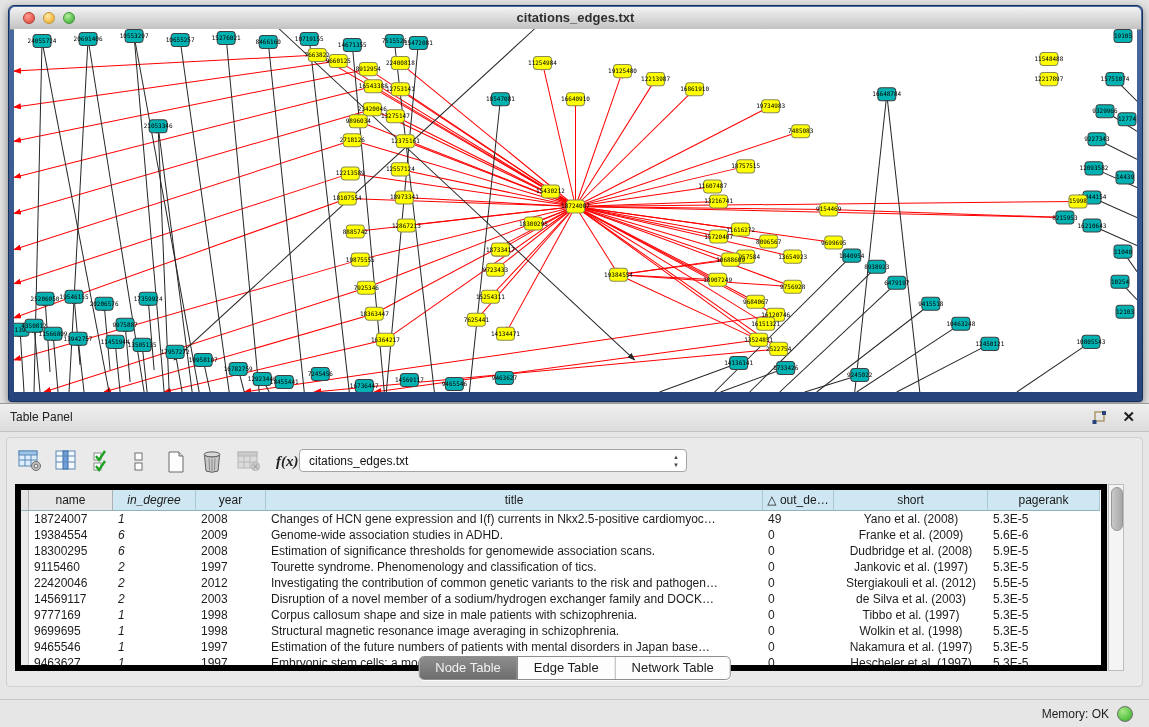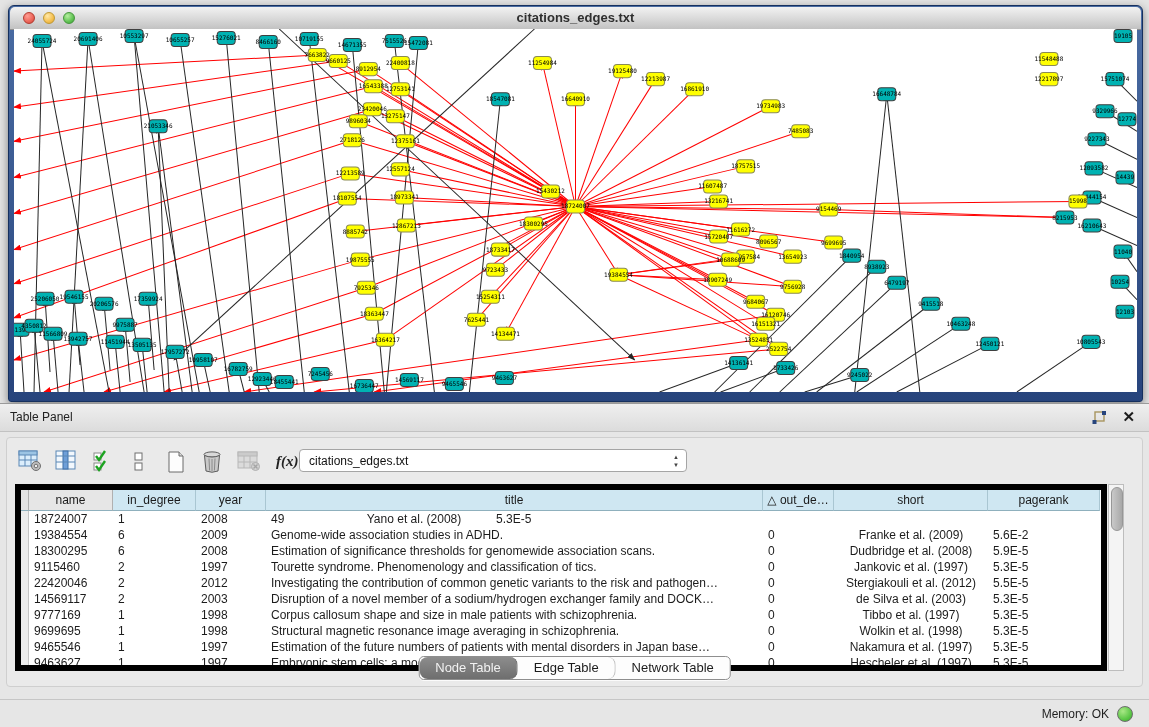--- a/index.html
+++ b/index.html
@@ -47,31 +47,31 @@
   #dtable{position:absolute;left:8px;top:46px;width:1092px;height:187px;background:#fff;border:6px solid #000000;box-sizing:border-box;}
   #thead{display:flex;height:21px;}
   .th{box-sizing:border-box;height:21px;line-height:20px;font-size:12px;color:#1a1a1a;text-align:center;
       background:#cfe7f2;border-right:1px solid #a9c6d2;border-bottom:1px solid #8fb0bd;overflow:hidden;white-space:nowrap;cursor:pointer;}
   .th.gut{background:#e3e3e3;border-right:1px solid #b0b0b0;cursor:default;}
   .th.namecol{background:#e6e6e6;border-right:1px solid #b0b0b0;}
   #rows{position:absolute;left:0;top:21px;right:0;bottom:0;overflow:hidden;background:#fff;}
   .trow{display:flex;height:16px;cursor:pointer;}
   .td{box-sizing:border-box;font-size:12px;color:#1c1c1c;line-height:16px;white-space:nowrap;overflow:hidden;padding-left:5px;}
   .gutc{width:8px;background:#ececec;border-right:1px solid #c5c5c5;padding:0;}
-  .c0{width:84px;} .c1{width:83px;} .c2{width:70px;} .c3{width:497px;} .c4{width:71px;}
+  .c0{width:84px;} .c1{width:83px;font-style:italic;} .c2{width:70px;} .c3{width:497px;} .c4{width:71px;}
   .c5{width:154px;text-align:center;padding-left:0;} .c6{width:112px;}
   #vscroll{position:absolute;left:1101px;top:46px;width:16px;height:187px;background:#f4f4f4;
     border:1px solid #bdbdbd;box-sizing:border-box;}
   #vthumb{position:absolute;left:2px;top:2px;width:10px;height:42px;background:linear-gradient(90deg,#c9c9c9,#a8a8a8);
     border:1px solid #979797;border-radius:6px;cursor:pointer;}
 
   
   #tabs{position:absolute;left:50%;transform:translateX(-50%);bottom:6px;height:22px;display:flex;
     border:1px solid #8e8e8e;border-radius:5px;overflow:hidden;background:#fdfdfd;box-shadow:0 1px 0 rgba(255,255,255,.8);}
-  .tab{padding:0 16px;font-size:13px;line-height:21px;color:#1c1c1c;cursor:pointer;border-right:1px solid #b5b5b5;border-radius:8px;}
+  .tab{padding:0 16px;font-size:13px;line-height:21px;color:#1c1c1c;cursor:pointer;border-right:1px solid #b5b5b5;}
   .tab:last-child{border-right:none;}
   .tab.sel{background:linear-gradient(180deg,#8d8d8d,#6e6e6e);color:#f2f2f2;border-right:1px solid #5f5f5f;}
 
   
   #statusbar{position:absolute;left:0;bottom:0;width:1149px;height:27px;background:#e6e6e6;border-top:1px solid #c6c6c6;}
   #mem-label{position:absolute;right:40px;top:7px;font-size:12px;color:#1f1f1f;}
   #mem-dot{position:absolute;right:16px;top:6px;width:14px;height:14px;border-radius:50%;
     background:radial-gradient(circle at 35% 30%,#a9e886,#57c443 65%,#3f9e2f);border:1px solid #6d6d6d;}
 </style>
 </head>
@@ -779,33 +779,34 @@
           <span class="th c4">△ out_de…</span>
           <span class="th c5">short</span>
           <span class="th c6">pagerank</span>
         </div>
       <div id="rows">
           <div class="trow">
             <span class="td gutc"></span>
             <span class="td c0">18724007</span>
             <span class="td c1">1</span>
             <span class="td c2">2008</span>
+            <span class="td c3">Changes of HCN gene expression and I(f) currents in Nkx2.5-positive cardiomyoc…</span>
             <span class="td c4">49</span>
             <span class="td c5">Yano et al. (2008)</span>
             <span class="td c6">5.3E-5</span>
           </div>
           <div class="trow">
             <span class="td gutc"></span>
             <span class="td c0">19384554</span>
             <span class="td c1">6</span>
             <span class="td c2">2009</span>
             <span class="td c3">Genome-wide association studies in ADHD.</span>
             <span class="td c4">0</span>
             <span class="td c5">Franke et al. (2009)</span>
-            <span class="td c6">5.6E-2</span>
+            <span class="td c6">5.6E-6</span>
           </div>
           <div class="trow">
             <span class="td gutc"></span>
             <span class="td c0">18300295</span>
             <span class="td c1">6</span>
             <span class="td c2">2008</span>
             <span class="td c3">Estimation of significance thresholds for genomewide association scans.</span>
             <span class="td c4">0</span>
             <span class="td c5">Dudbridge et al. (2008)</span>
             <span class="td c6">5.9E-5</span>

